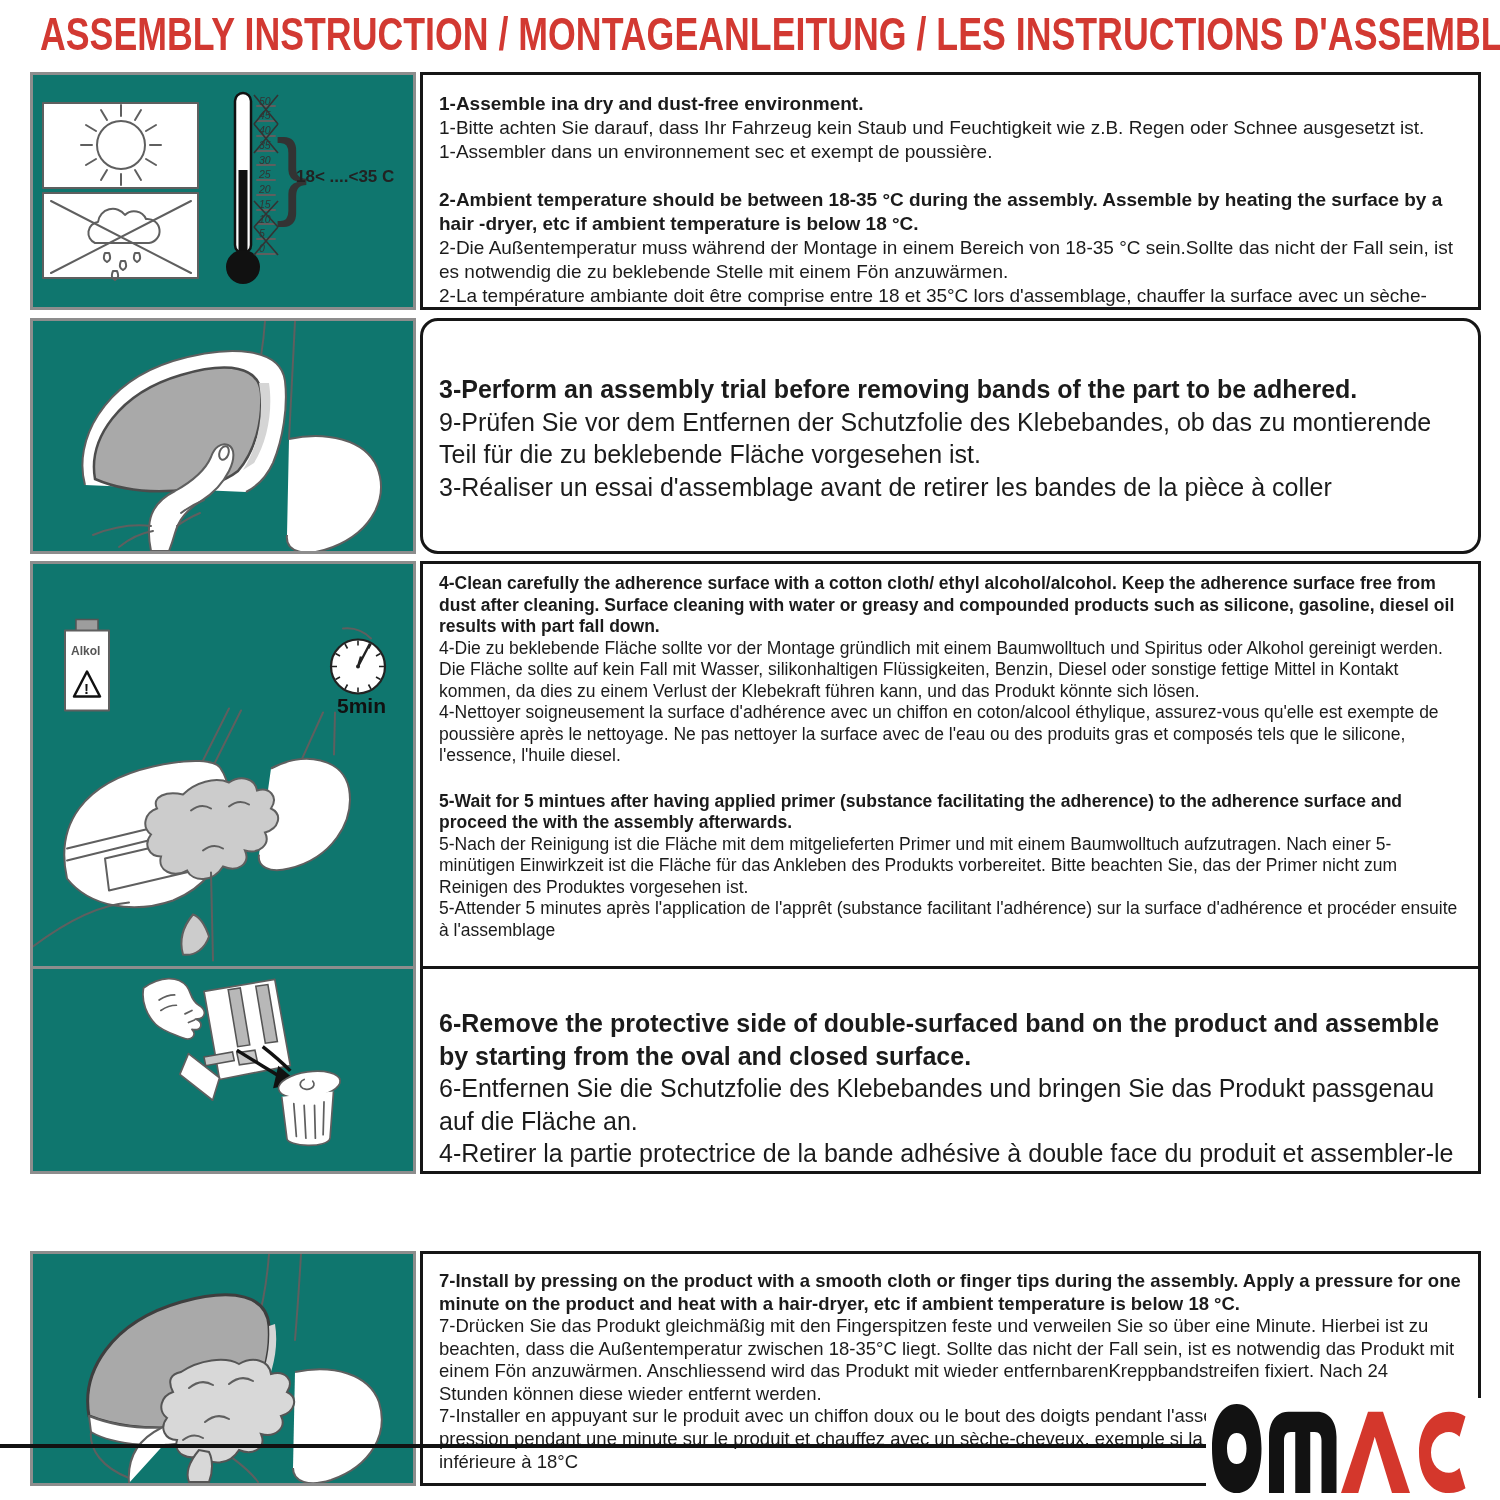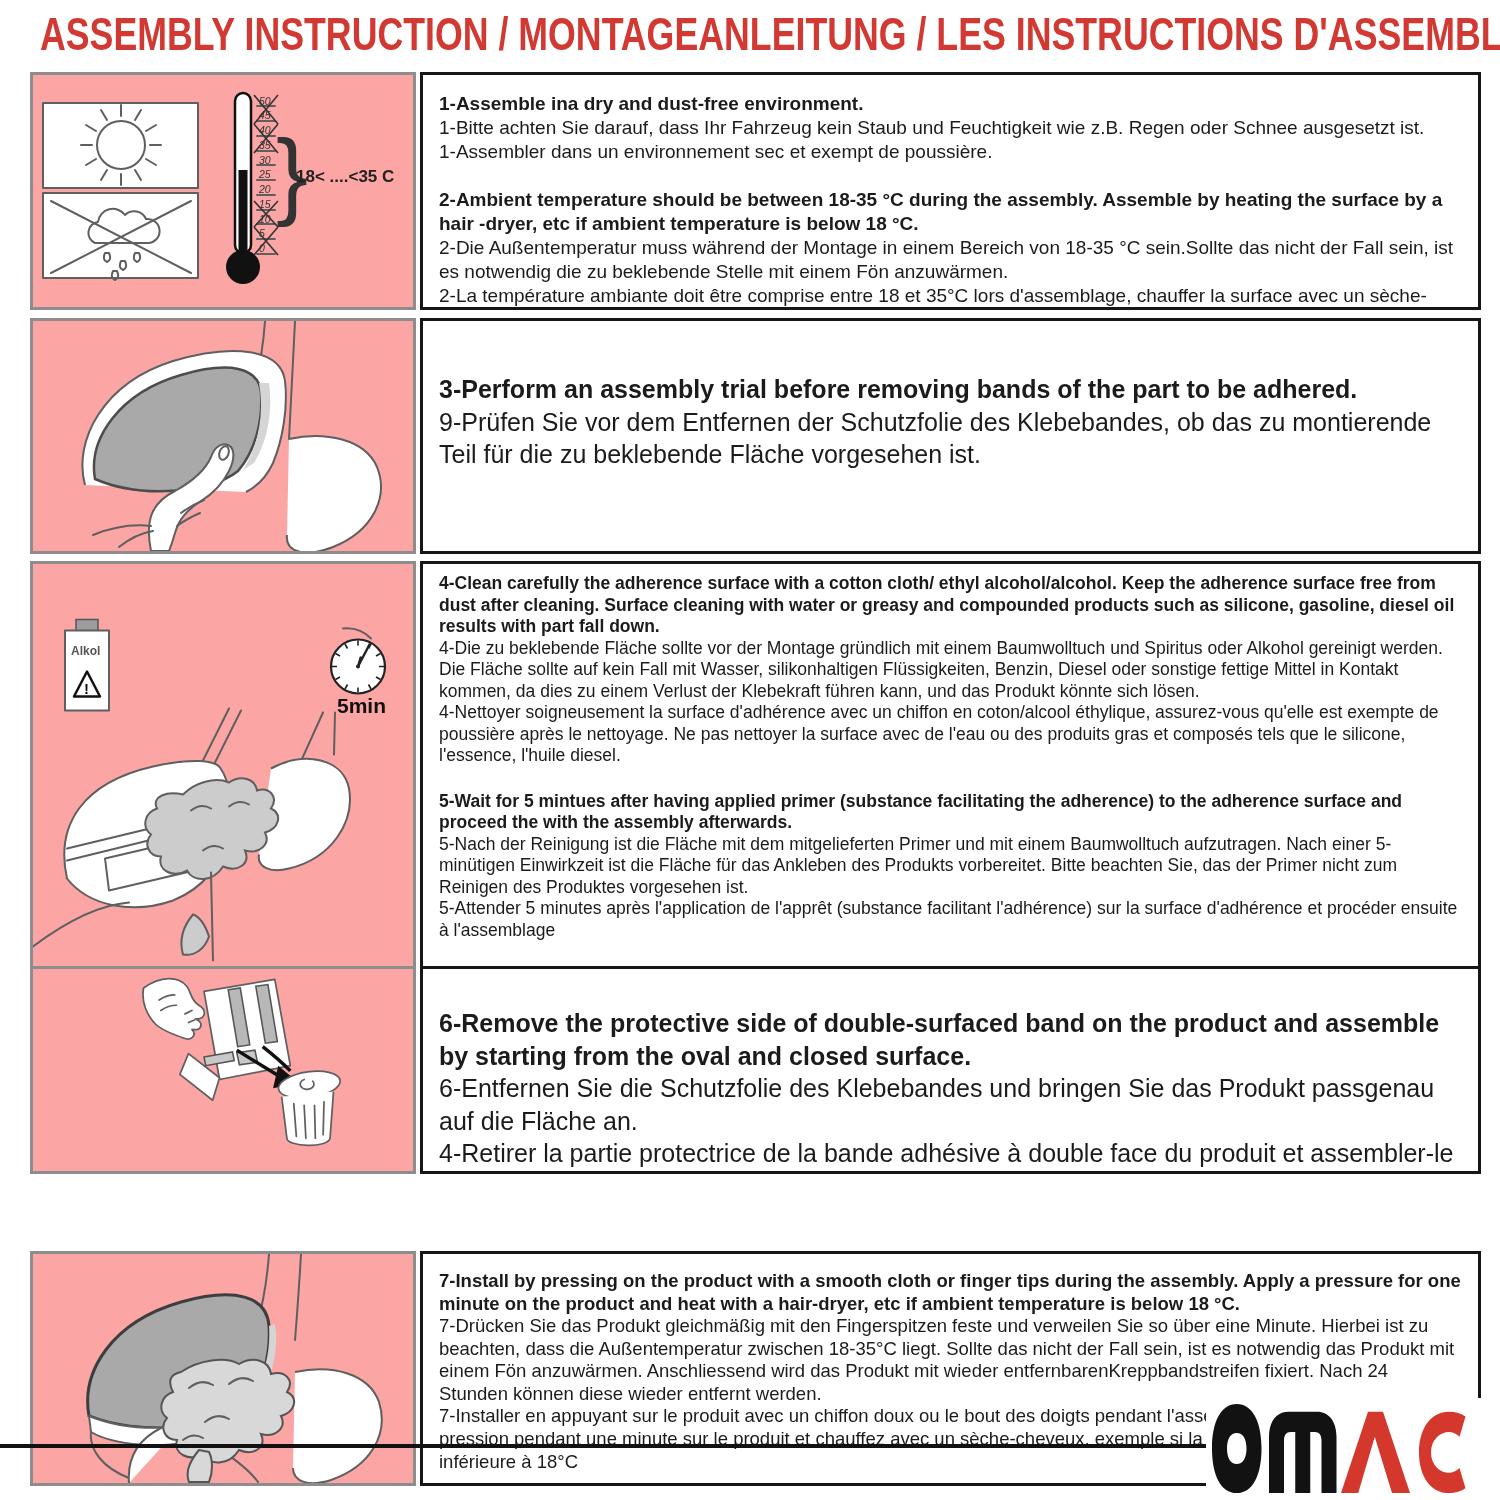--- a/index.html
+++ b/index.html
@@ -1,28 +1,28 @@
 <!DOCTYPE html>
 <html><head>
 <meta charset="utf-8">
 <style>
   html,body{margin:0;padding:0;background:#fff;}
   .page{position:relative;width:1500px;height:1500px;background:#fff;overflow:hidden;
         font-family:"Liberation Sans",sans-serif;color:#1b1b1b;}
   .title{position:absolute;left:40px;top:6px;font-size:47px;font-weight:bold;color:#d23932;
          white-space:nowrap;transform:scaleX(.76);transform-origin:0 0;letter-spacing:0;}
-  .box-l{position:absolute;left:30px;width:386px;background:#fca5a5;border:3px solid #8d8d8d;box-sizing:border-box;}
+  .box-l{position:absolute;left:30px;width:386px;background:#0f766e;border:3px solid #8d8d8d;box-sizing:border-box;}
   .box-r{position:absolute;left:420px;width:1061px;background:#fff;border:3px solid #161616;box-sizing:border-box;overflow:hidden;}
   .r1{top:72px;height:238px}.r2{top:318px;height:236px}.r3{top:561px;height:498px}
   .r4{top:966px;height:208px}.r5{top:1251px;height:235px}
   .box-r p{margin:0;}
   .b{font-weight:bold;}
   .mt{margin-top:24px !important;}
   .txt-1{padding:17px 16px;}   .txt-1 p{font-size:19px;line-height:1.26;}
-  .txt-2{padding:52px 16px 0;}.txt-2 p{font-size:25px;line-height:1.3;}
+  .txt-2{padding:52px 16px 0;border-radius:18px;}.txt-2 p{font-size:25px;line-height:1.3;}
   .txt-3{padding:9px 16px;}   .txt-3 p{font-size:17.5px;line-height:1.23;}
   .txt-4{padding:38px 16px 0;}.txt-4 p{font-size:25px;line-height:1.3;}
   .txt-5{padding:16px 16px 0;}.txt-5 p{font-size:18.5px;line-height:1.22;}
   .box-l svg{display:block;width:100%;height:100%;}
   .sketch{stroke:#5f5f5f;stroke-width:2;fill:none;stroke-linecap:round;stroke-linejoin:round;}
   .skfill{stroke:#5f5f5f;stroke-width:2;fill:#fff;stroke-linejoin:round;}
   .bottom-line{position:absolute;left:0;top:1444px;width:1212px;height:4px;background:#121212;}
   .logo-patch{position:absolute;left:1206px;top:1398px;width:294px;height:102px;background:#fff;}
   .logo{position:absolute;left:1212px;top:1400px;width:255px;height:97px;}
   .sr{position:absolute;width:1px;height:1px;overflow:hidden;clip:rect(0 0 0 0);}
@@ -92,20 +92,21 @@
         <path class="skfill" d="M118,230 C112,200 118,182 142,170 C160,160 172,150 178,136 C181,127 188,121 195,124 C202,127 202,138 196,150 C190,162 181,172 168,180 C154,189 146,198 142,212 C140,219 138,225 136,230 Z"></path>
         <ellipse cx="191" cy="132" rx="4.5" ry="7" transform="rotate(20 191 132)" class="sketch"></ellipse>
         <path class="sketch" d="M148,192 C156,186 164,182 171,179 M144,205 C152,199 160,195 167,192 M60,214 C80,206 100,203 118,205"></path>
         <path class="sketch" d="M86,226 C96,218 108,212 120,210"></path>
       </g>
     </svg>
   </div>
   <div class="box-r r2 txt-2">
     <p class="b">3-Perform an assembly trial before removing bands of the part to be adhered.</p>
     <p>9-Prüfen Sie vor dem Entfernen der Schutzfolie des Klebebandes, ob das zu montierende Teil für die zu beklebende Fläche vorgesehen ist.</p>
+    <p>3-Réaliser un essai d'assemblage avant de retirer les bandes de la pièce à coller</p>
   </div>
 
   <div class="box-l r3">
     <svg viewBox="0 0 380 391">
       <g>
         <rect x="43" y="5" width="22" height="12" fill="#9d9d9d" stroke="#555" stroke-width="1.5"></rect>
         <rect x="32" y="16" width="44" height="80" class="skfill"></rect>
         <text x="38" y="40" font-size="12" font-weight="bold" fill="#555">Alkol</text>
         <path d="M41,82 L54,57 L67,82 Z" fill="#fff" stroke="#111" stroke-width="2.5" stroke-linejoin="round"></path>
         <text x="51" y="79" font-size="15" font-weight="bold" fill="#111">!</text>

